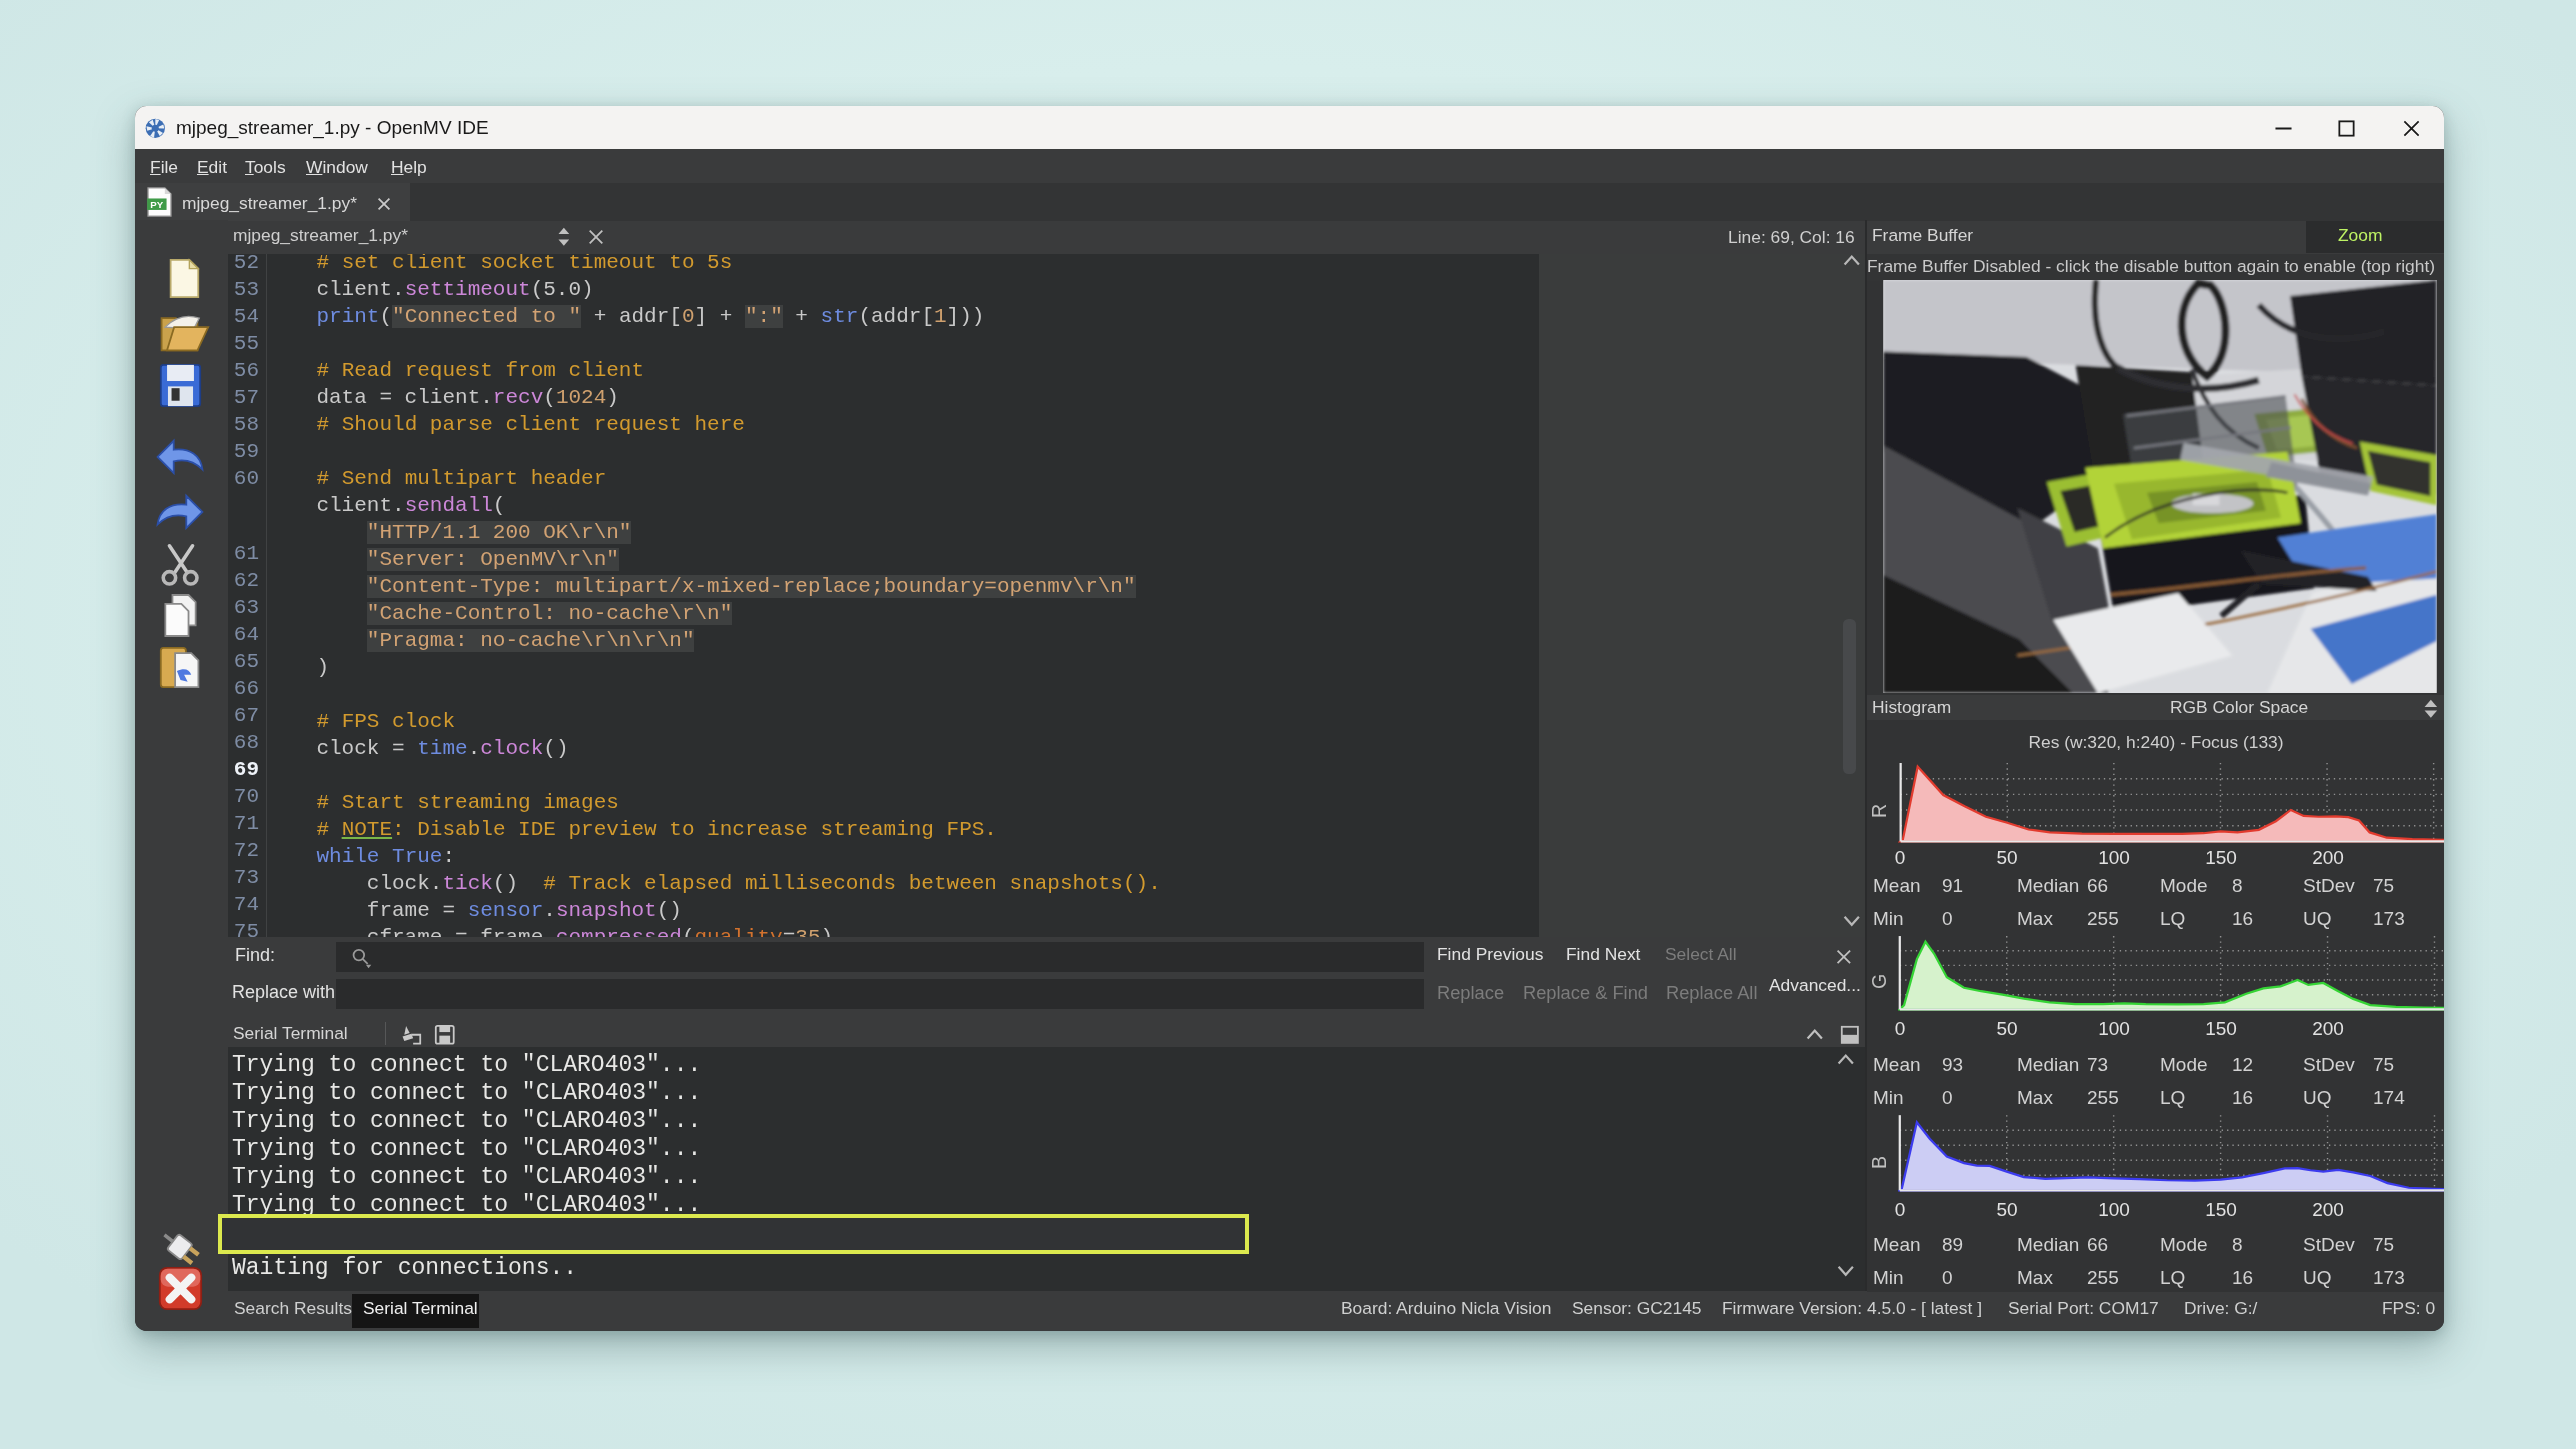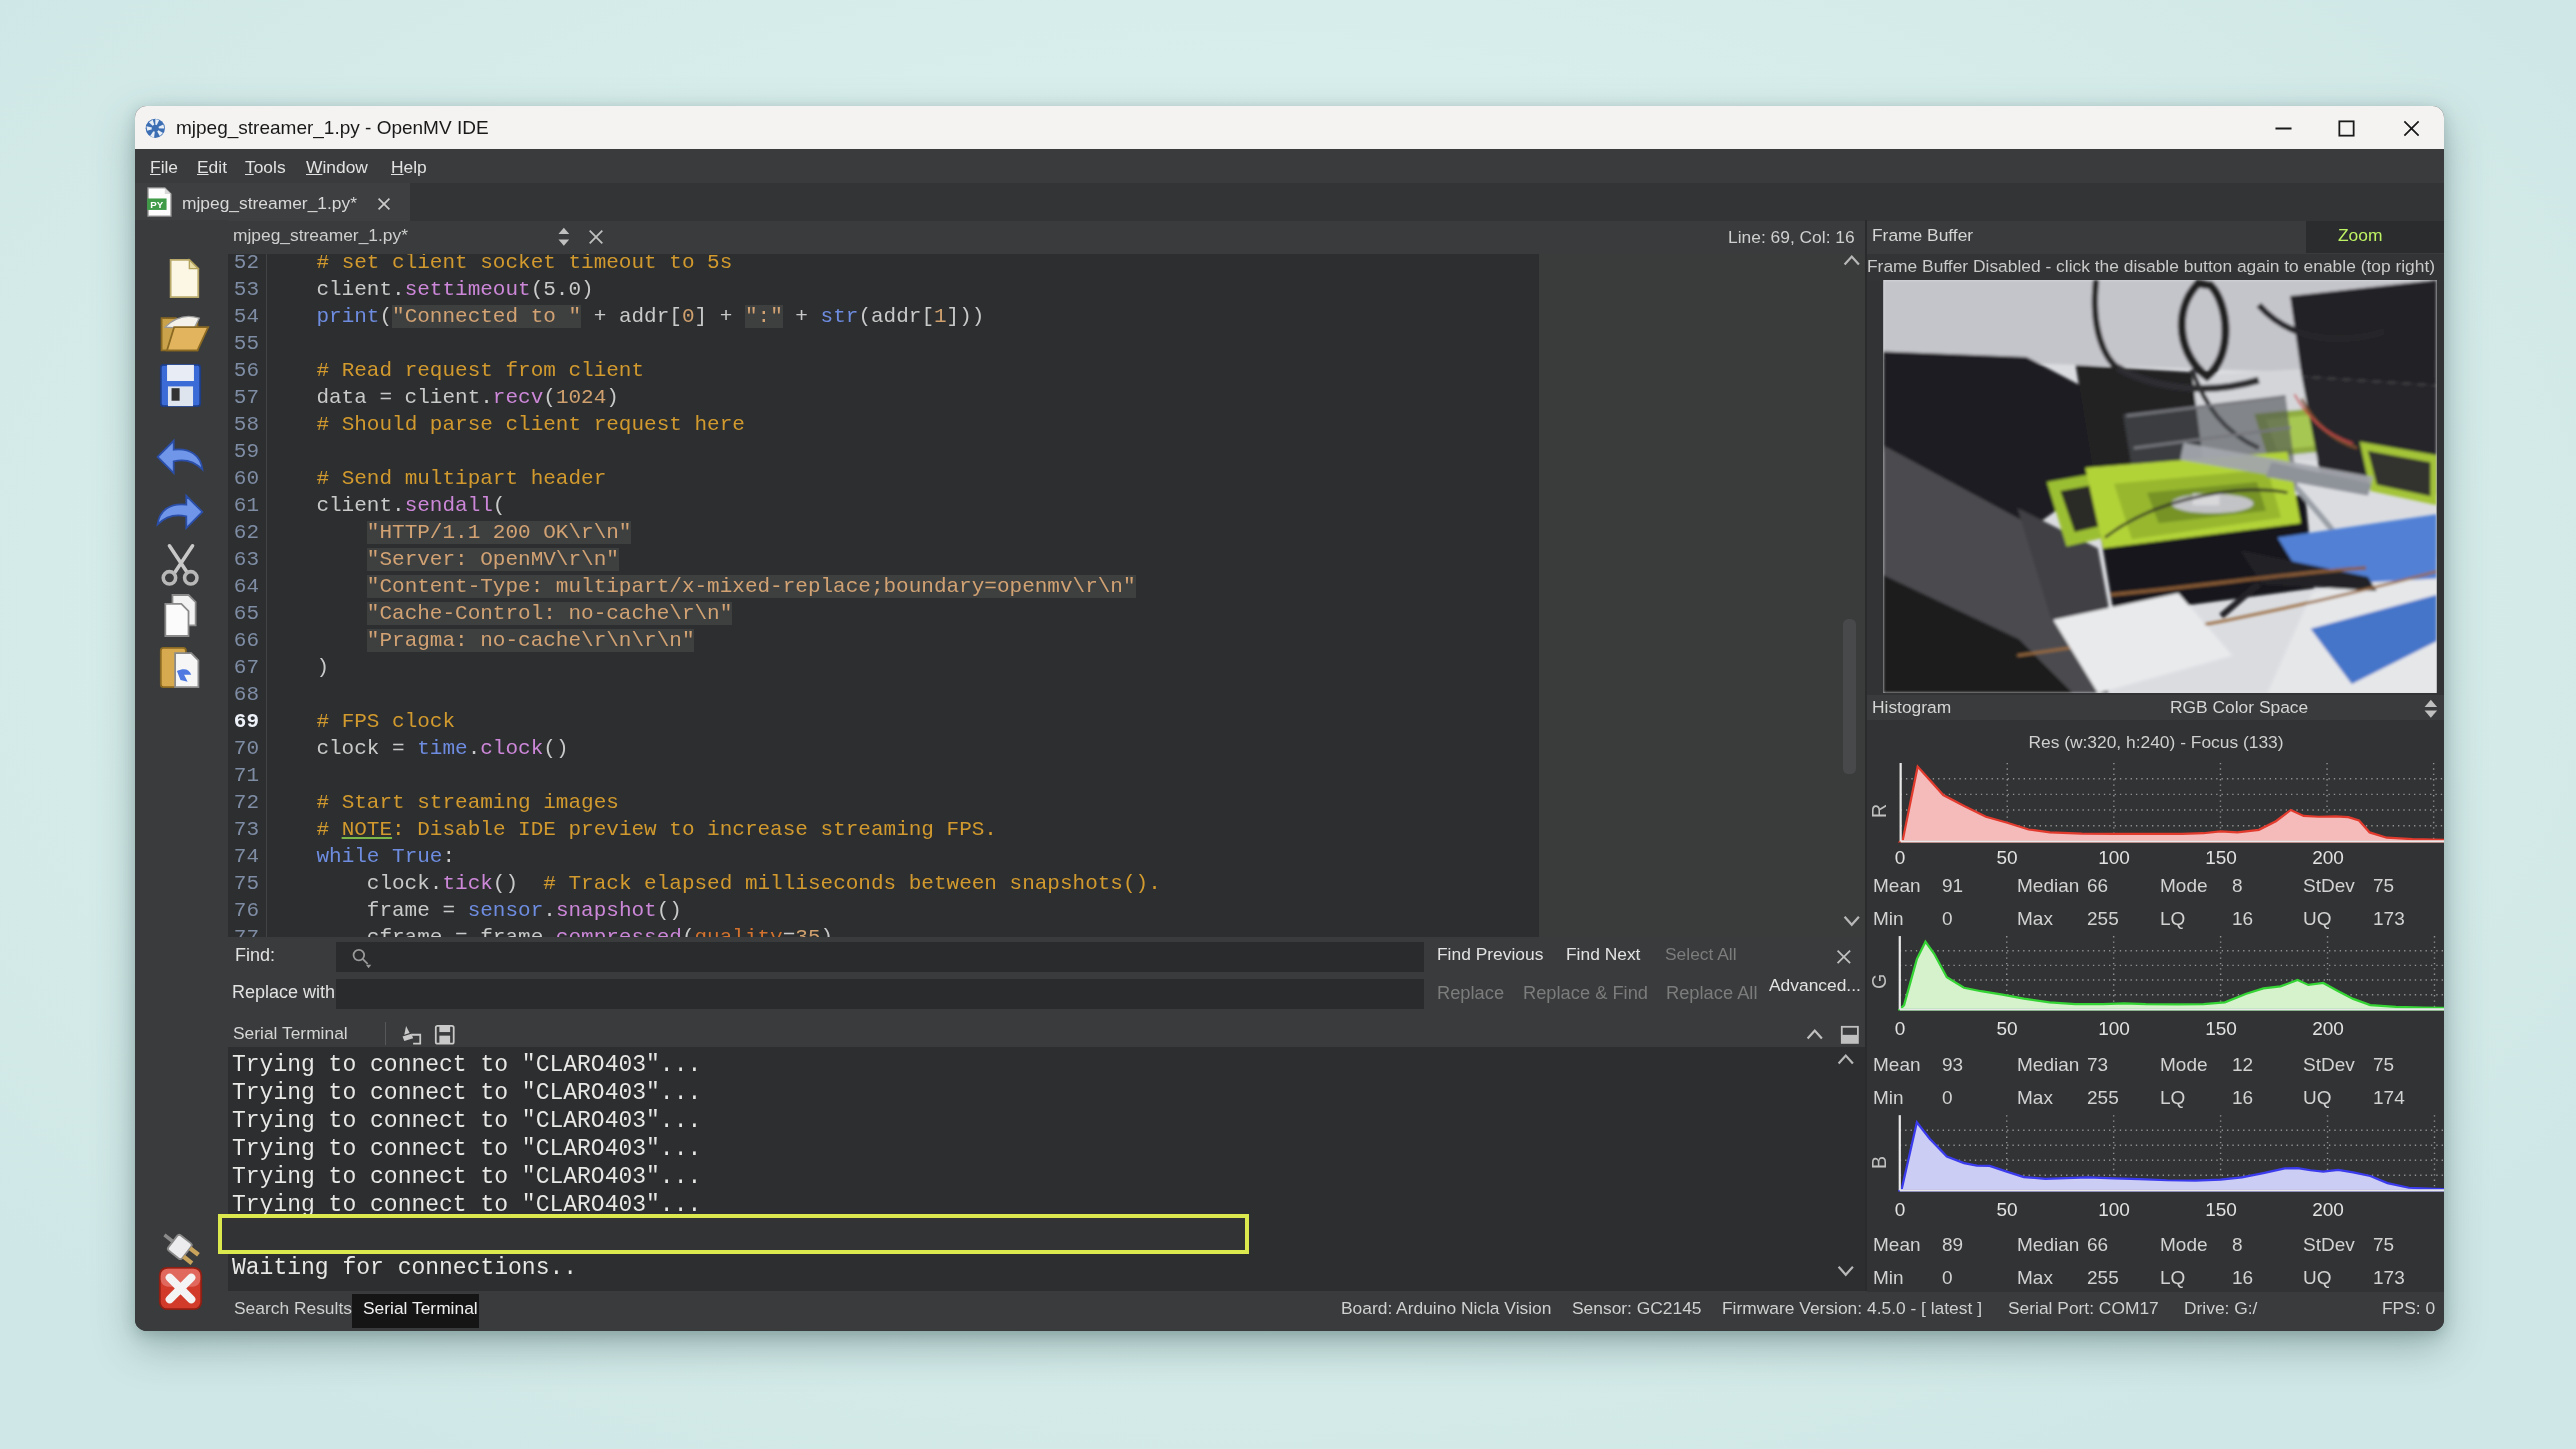--- a/index.html
+++ b/index.html
@@ -145,21 +145,21 @@
 <div class="a gut" style="left:88px;top:143px;width:36px;">
       <div style="height:27px;">52</div>
       <div style="height:27px;">53</div>
       <div style="height:27px;">54</div>
       <div style="height:27px;">55</div>
       <div style="height:27px;">56</div>
       <div style="height:27px;">57</div>
       <div style="height:27px;">58</div>
       <div style="height:27px;">59</div>
       <div style="height:27px;">60</div>
-      <div style="height:27px;">61</div>
+      <div style="height:27px;margin-top:48px;">61</div>
       <div style="height:27px;">62</div>
       <div style="height:27px;">63</div>
       <div style="height:27px;">64</div>
       <div style="height:27px;">65</div>
       <div style="height:27px;">66</div>
       <div style="height:27px;">67</div>
       <div style="height:27px;">68</div>
       <div style="height:27px;color:#eef2f8;font-weight:bold;">69</div>
       <div style="height:27px;">70</div>
       <div style="height:27px;">71</div>

